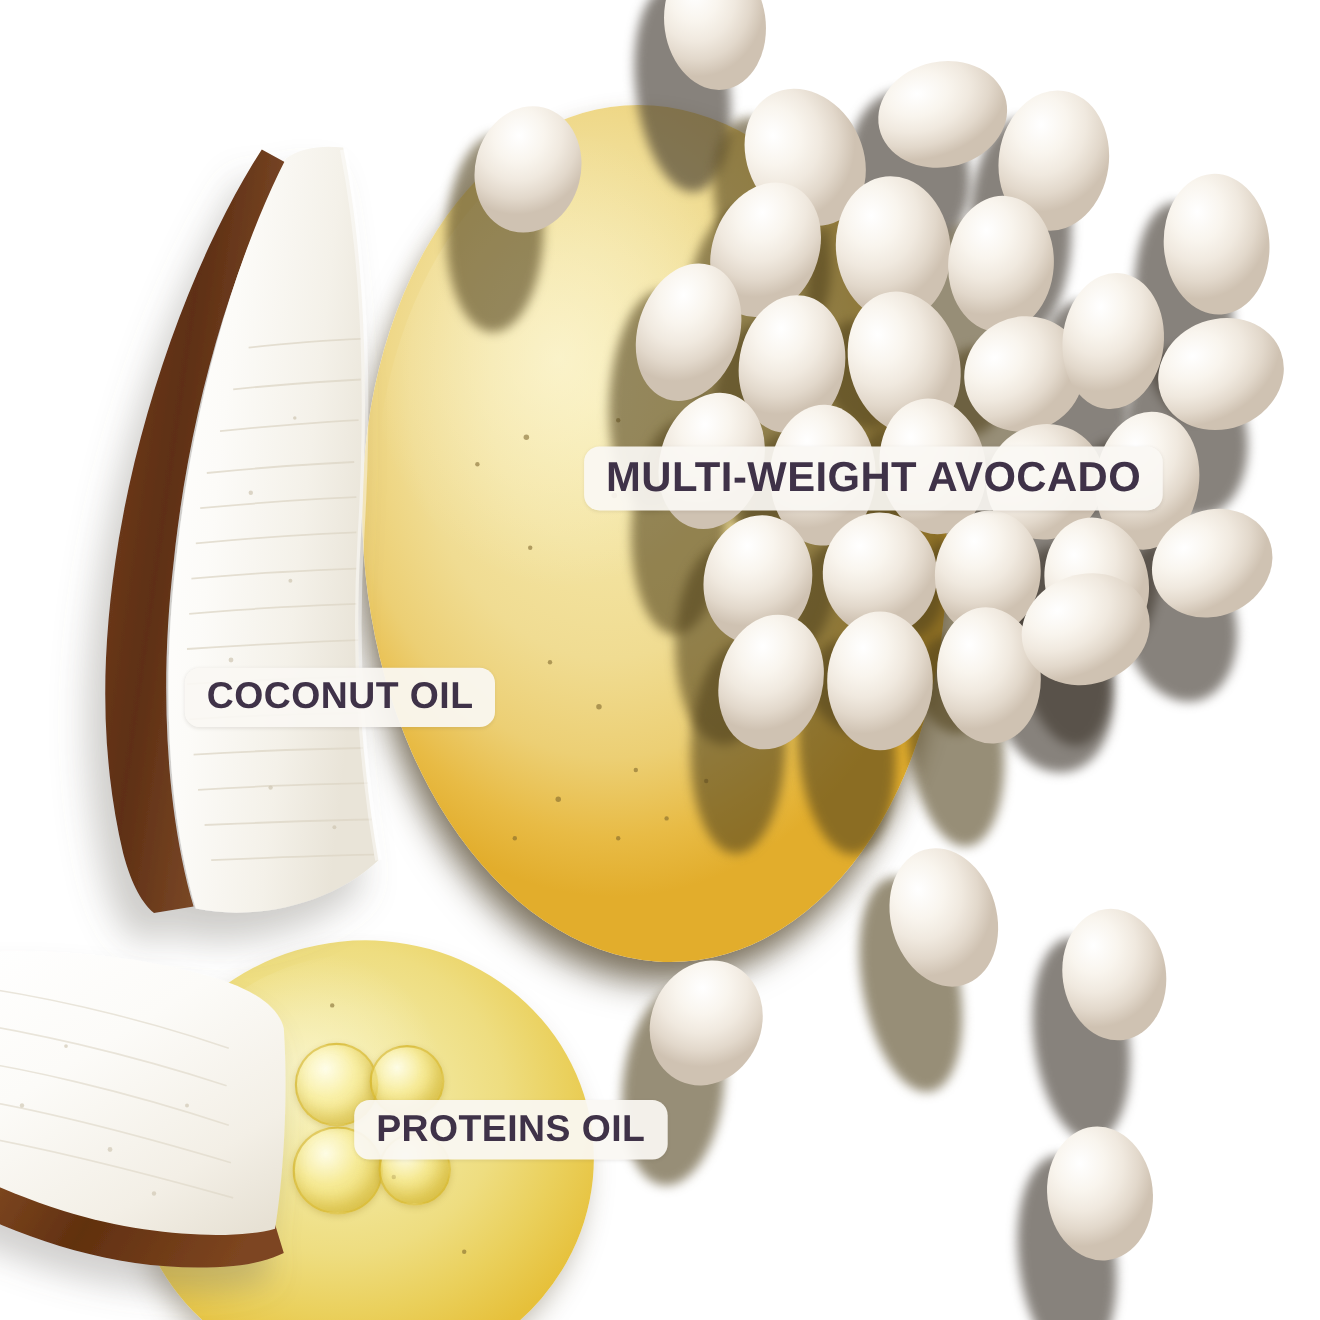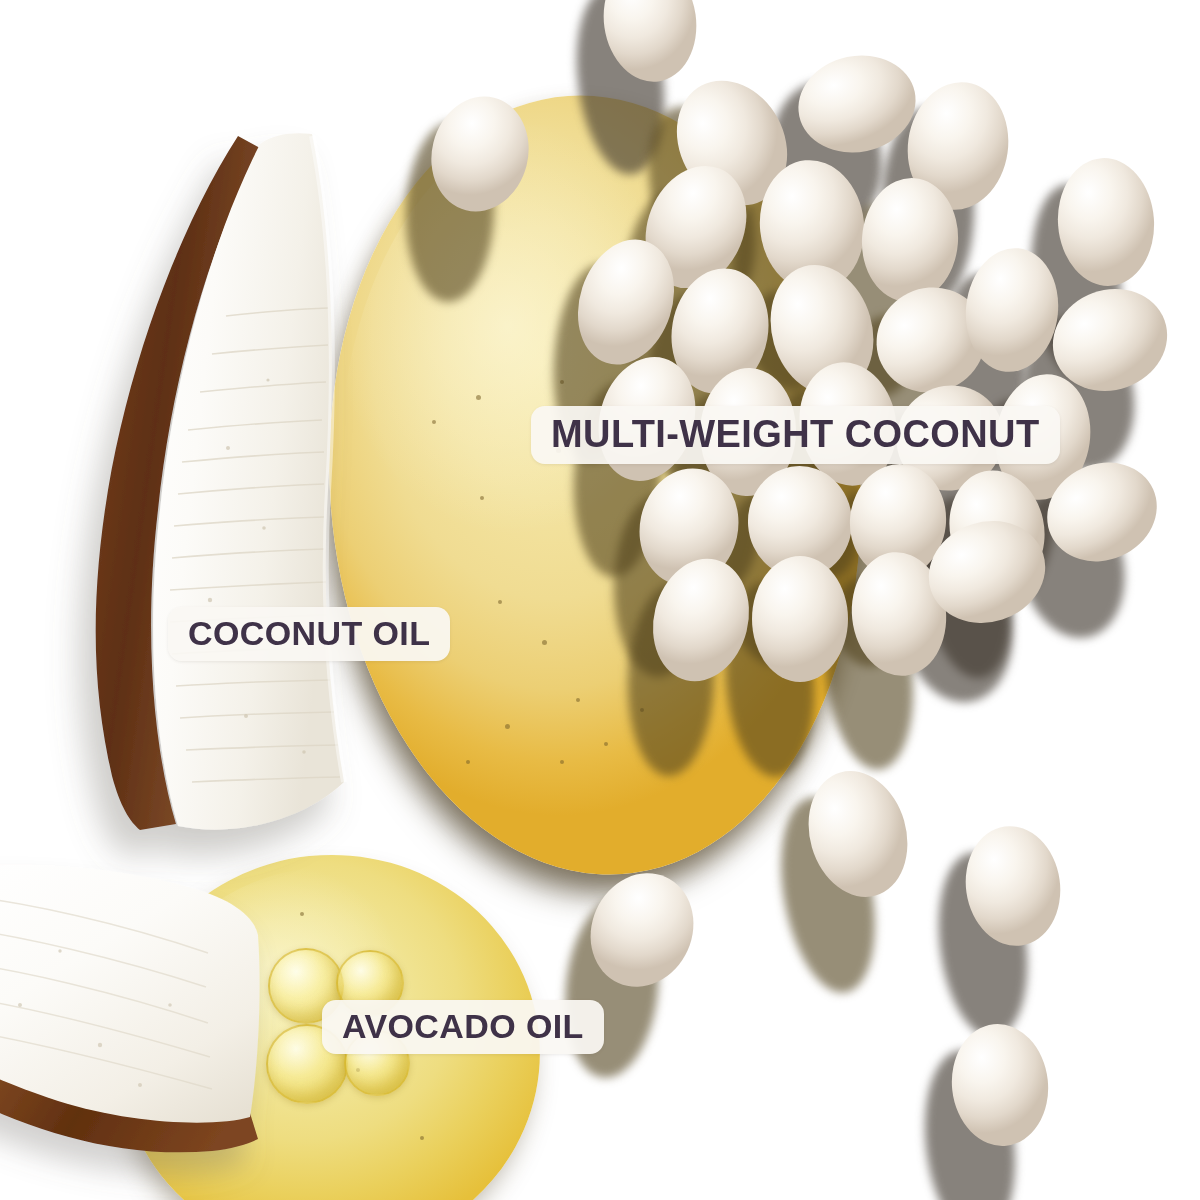--- a/index.html
+++ b/index.html
@@ -386,24 +386,24 @@
       <div class="bean" style="left: 752px; top: 556px; width: 96px; height: 126px; transform: rotate(0deg);"></div>
       <div class="bean" style="left: 852px; top: 552px; width: 94px; height: 124px; transform: rotate(-6deg);"></div>
       <div class="bean" style="left: 928px; top: 522px; width: 118px; height: 100px; transform: rotate(-18deg);"></div>
       <div class="bean" style="left: 810px; top: 770px; width: 96px; height: 128px; transform: rotate(-16deg);"></div>
       <div class="bean" style="left: 592px; top: 872px; width: 100px; height: 116px; transform: rotate(24deg);"></div>
       <div class="bean" style="left: 966px; top: 826px; width: 94px; height: 120px; transform: rotate(-8deg);"></div>
       <div class="bean" style="left: 952px; top: 1024px; width: 96px; height: 122px; transform: rotate(-6deg);"></div>
     </div>
 
   <div class="label-pill" id="label-multi-weight-proteins">
-    <span class="label-text">MULTI-WEIGHT COCONUT</span>
+    <span class="label-text">MULTI-WEIGHT AVOCADO</span>
   </div>
 
   <div class="label-pill" id="label-coconut-oil">
     <span class="label-text">COCONUT OIL</span>
   </div>
 
   <div class="label-pill" id="label-avocado-oil">
-    <span class="label-text">AVOCADO OIL</span>
+    <span class="label-text">PROTEINS OIL</span>
   </div>
 
 </div>
 
 </body></html>

